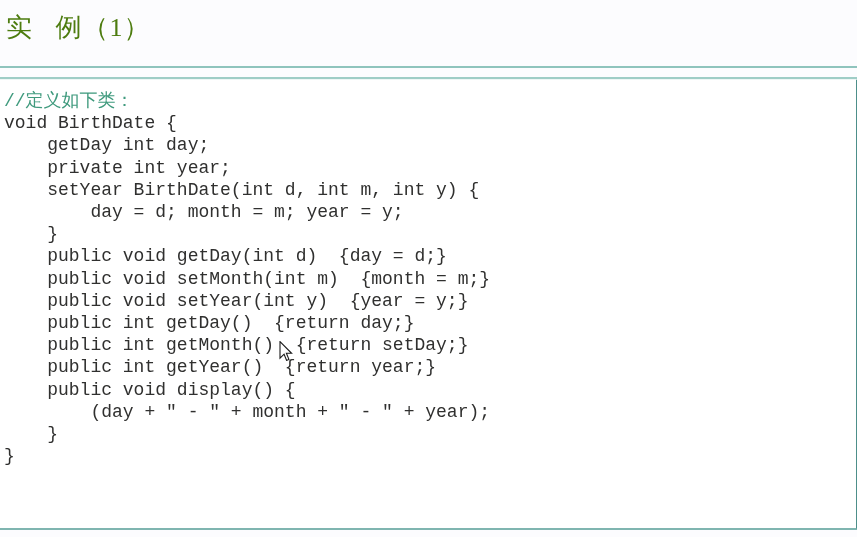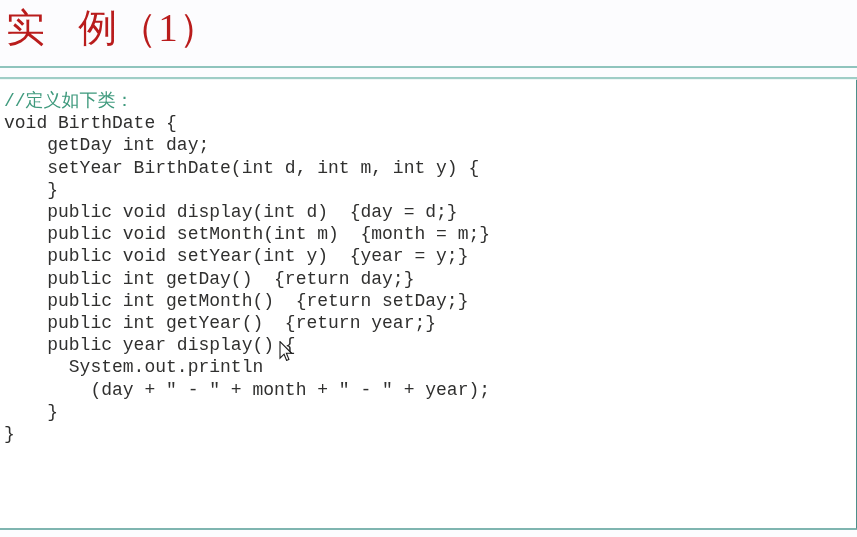--- a/index.html
+++ b/index.html
@@ -21,23 +21,23 @@
     height: 537px;
     background: #fcfcfe;
   }
 
   
   .slide-title {
     position: absolute;
     left: 6px;
     top: 8px;
     font-family: "Liberation Serif", "DejaVu Serif", serif;
-    font-size: 39px;
+    font-size: 26px;
     line-height: 40px;
-    color: #b91c1c;
+    color: #4d7c0f;
     letter-spacing: 1px;
     white-space: pre;
     font-weight: 400;
   }
 
   
   .title-rule {
     position: absolute;
     left: 0;
     width: 857px;
@@ -101,30 +101,31 @@
   <h1 class="slide-title">实   例（1）</h1>
 
   <div class="title-rule top"></div>
   <div class="title-rule bottom"></div>
 
   <div class="code-panel">
     <div class="code-inner" id="code-inner">
         <div class="code-line comment">//定义如下类：</div>
         <div class="code-line">void BirthDate {</div>
         <div class="code-line">    getDay int day;</div>
+        <div class="code-line">    private int year;</div>
         <div class="code-line">    setYear BirthDate(int d, int m, int y) {</div>
+        <div class="code-line">        day = d; month = m; year = y;</div>
         <div class="code-line">    }</div>
-        <div class="code-line">    public void display(int d)  {day = d;}</div>
+        <div class="code-line">    public void getDay(int d)  {day = d;}</div>
         <div class="code-line">    public void setMonth(int m)  {month = m;}</div>
         <div class="code-line">    public void setYear(int y)  {year = y;}</div>
         <div class="code-line">    public int getDay()  {return day;}</div>
         <div class="code-line">    public int getMonth()  {return setDay;}</div>
         <div class="code-line">    public int getYear()  {return year;}</div>
-        <div class="code-line">    public year display() {</div>
-        <div class="code-line">      System.out.println</div>
+        <div class="code-line">    public void display() {</div>
         <div class="code-line">        (day + " - " + month + " - " + year);</div>
         <div class="code-line">    }</div>
         <div class="code-line">}</div>
       </div>
   </div>
 
   <svg class="cursor" id="mouse-cursor" viewBox="0 0 14 20" xmlns="http://www.w3.org/2000/svg" style="left: 279px; top: 341px;">
     <path d="M1 0.6 L1 17.2 L5.1 13.2 L7.6 19.4 L9.9 18.4 L7.4 12.3 L12.6 12.3 Z" fill="#ffffff" stroke="#1a1a1a" stroke-width="1.1"></path>
   </svg>
 

